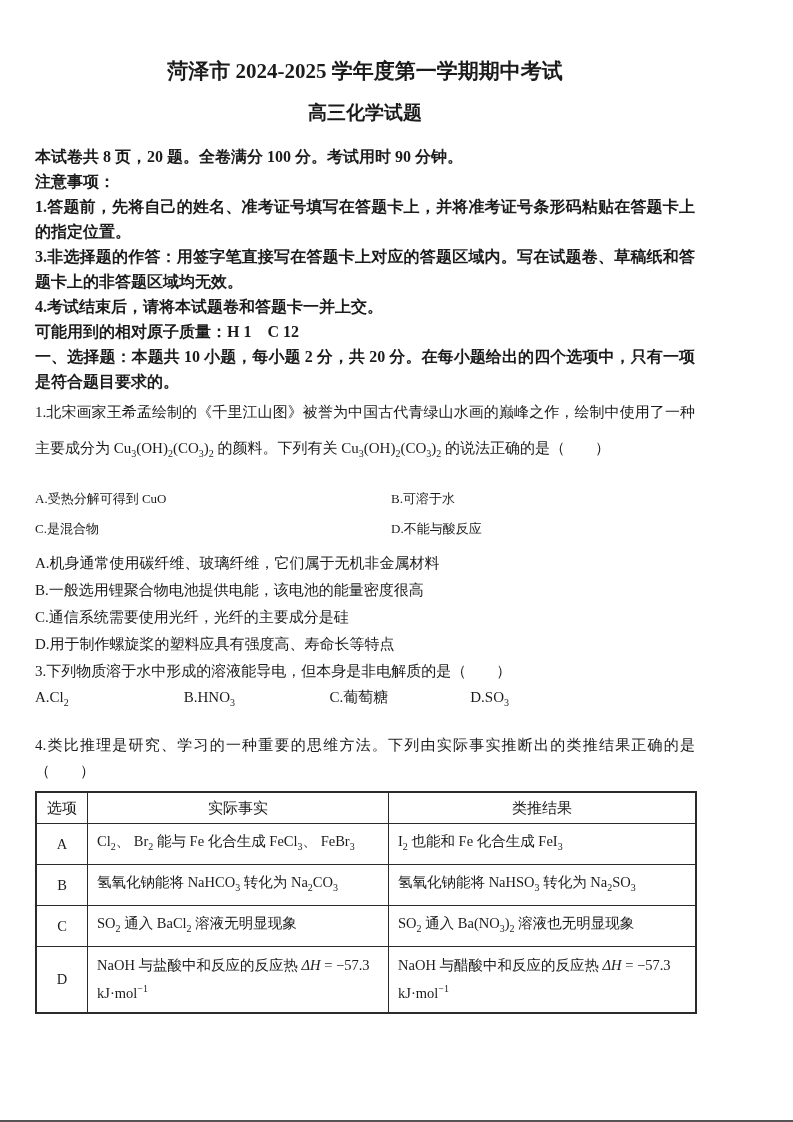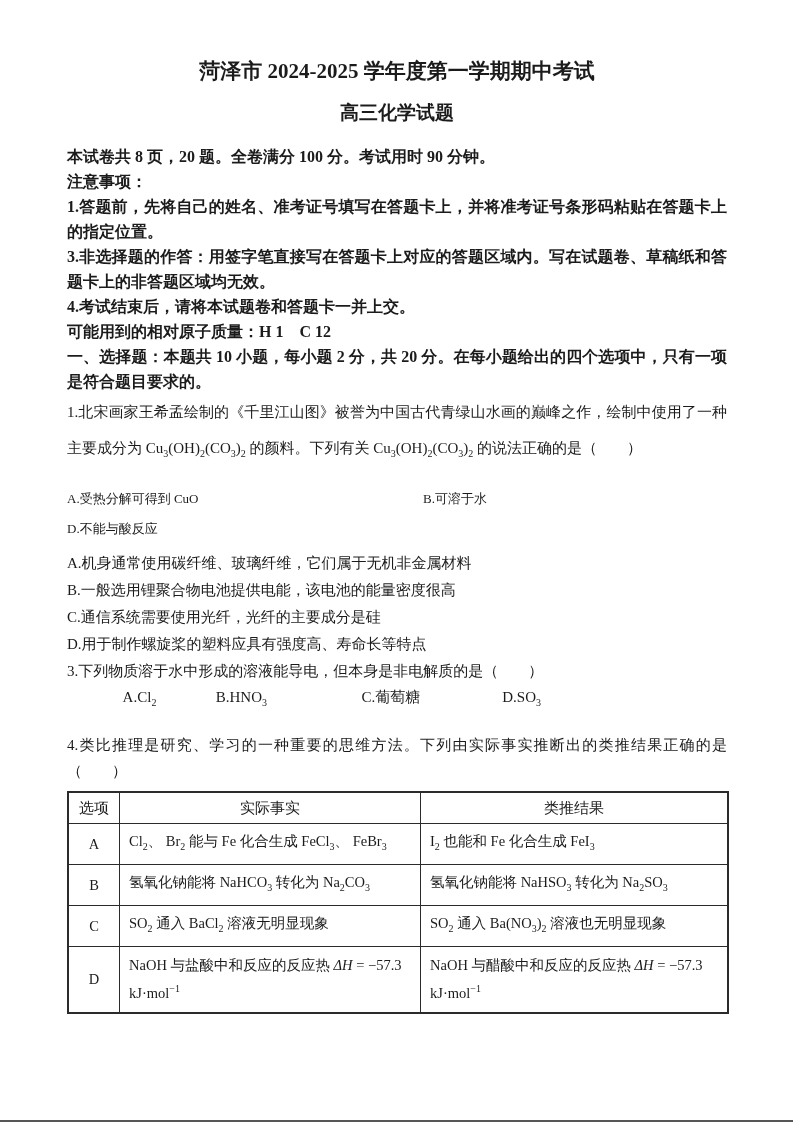--- a/index.html
+++ b/index.html
@@ -4,21 +4,21 @@
 <style>
   html, body { margin: 0; padding: 0; }
   body {
     width: 793px; height: 1122px;
     background: #ffffff;
     color: #1b1b1b;
     font-family: "Liberation Serif", "DejaVu Serif", serif;
     position: relative;
     overflow: hidden;
   }
-  .page { padding: 56px 66px 0 67px; width: 660px; }
+  .page { padding: 56px 66px 0 35px; width: 660px; }
 
   .title {
     margin: 0; text-align: center;
     font-size: 21px; line-height: 30px; font-weight: 700;
   }
   .subtitle {
     margin: 13px 0 0 0; text-align: center;
     font-size: 19px; line-height: 28px; font-weight: 700;
   }
 
@@ -31,21 +31,21 @@
 
   .opts-2col {
     display: grid; grid-template-columns: 356px 1fr;
     font-size: 13px; line-height: 30px; margin-bottom: 6px;
   }
   .opts-stack { font-size: 15px; line-height: 27px; }
   .opts-stack div { margin: 0; }
 
   .opts-inline { font-size: 15px; line-height: 27px; margin-bottom: 16px; }
   .opts-inline span { display: inline-block; }
-  .opts-inline .w1 { width: 145px; text-align: center; }
+  .opts-inline .w1 { width: 145px; }
   .opts-inline .w2 { width: 142px; }
   .opts-inline .w3 { width: 137px; }
 
   .q4-stem { margin-top: 2px; }
 
   table.analogy {
     border-collapse: collapse; table-layout: fixed;
     width: 660px; margin-top: 7px;
     font-size: 14.5px;
   }
@@ -87,20 +87,21 @@
   <p class="pre b">3.非选择题的作答：用签字笔直接写在答题卡上对应的答题区域内。写在试题卷、草稿纸和答题卡上的非答题区域均无效。</p>
   <p class="pre b">4.考试结束后，请将本试题卷和答题卡一并上交。</p>
   <p class="pre b">可能用到的相对原子质量：H 1　C 12</p>
   <p class="pre b">一、选择题：本题共 10 小题，每小题 2 分，共 20 分。在每小题给出的四个选项中，只有一项是符合题目要求的。</p>
 
   <section>
     <p class="q-stem q1-stem">1.北宋画家王希孟绘制的《千里江山图》被誉为中国古代青绿山水画的巅峰之作，绘制中使用了一种主要成分为 Cu<sub>3</sub>(OH)<sub>2</sub>(CO<sub>3</sub>)<sub>2</sub> 的颜料。下列有关 Cu<sub>3</sub>(OH)<sub>2</sub>(CO<sub>3</sub>)<sub>2</sub> 的说法正确的是（　　）</p>
     <div class="opts-2col">
       <span>A.受热分解可得到 CuO</span>
       <span>B.可溶于水</span>
+      <span>C.是混合物</span>
       <span>D.不能与酸反应</span>
     </div>
   </section>
 
   <section>
     <div class="opts-stack">
       <div>A.机身通常使用碳纤维、玻璃纤维，它们属于无机非金属材料</div>
       <div>B.一般选用锂聚合物电池提供电能，该电池的能量密度很高</div>
       <div>C.通信系统需要使用光纤，光纤的主要成分是硅</div>
       <div>D.用于制作螺旋桨的塑料应具有强度高、寿命长等特点</div>

